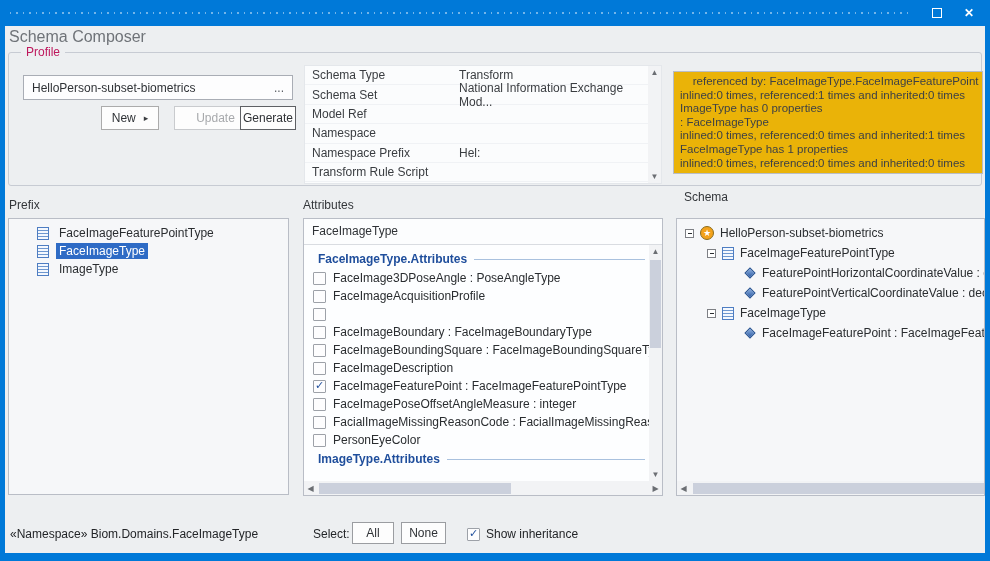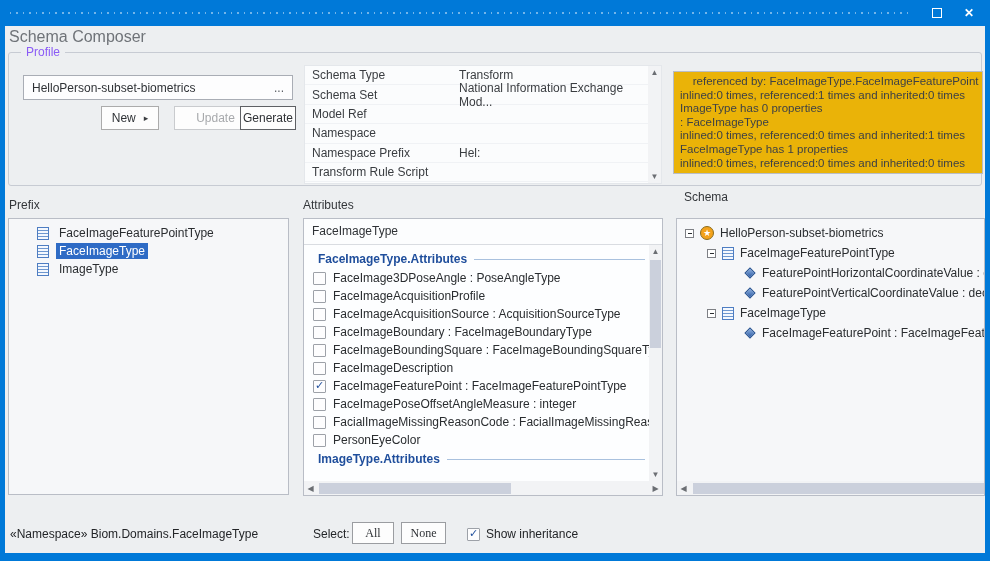--- a/index.html
+++ b/index.html
@@ -13,21 +13,21 @@
   .winbtn.max { right:44px; }
   .winbtn.close { right:12px; font-weight:bold; }
   .maxbox { width:10px; height:10px; border:1.5px solid #fff; display:inline-block; }
   .content { position:absolute; left:5px; top:26px; width:980px; height:527px; background:#EDEFF1; }
   .app-title { position:absolute; left:4px; top:2px; font-size:16px; color:#6F7378; }
 
   
   .groupbox { position:absolute; left:3px; top:26px; width:974px; height:134px;
               border:1px solid #C7CBD3; border-radius:3px; }
   .groupbox-label { position:absolute; left:12px; top:-8px; background:#EDEFF1; padding:0 5px;
-                    font-size:12px; color:#8b5cf6; }
+                    font-size:12px; color:#be185d; }
   .name-field { position:absolute; left:14px; top:22px; width:270px; height:25px; background:#FDFDFE;
                 border:1px solid #A9ADB5; display:flex; align-items:center; font-size:12px; color:#2F3236; }
   .name-field .val { flex:1; padding-left:8px; }
   .name-field .browse { width:26px; text-align:center; color:#5A5E63; cursor:default; }
   .btn { position:absolute; height:24px; background:#FDFDFD; border:1px solid #ABABAB; font-size:12px;
          color:#2F3236; font-family:"Liberation Sans", sans-serif; display:flex; align-items:center; justify-content:center; gap:8px; }
   .btn.default { border-color:#5E6064; }
   .btn.disabled { color:#A7A9AC; border-color:#C9CBCE; }
   .btn .arrow { font-size:9px; color:#3A3D41; }
 
@@ -92,21 +92,21 @@
   .star-icon { width:14px; height:14px; flex:0 0 14px; border-radius:50%; background:#F3A21B; border:1px solid #8A6D1F;
                display:flex; align-items:center; justify-content:center; margin-right:6px; }
   .star-icon::after { content:"★"; font-size:9px; color:#fff; margin-top:-1px; }
   .diamond-icon { width:8px; height:8px; flex:0 0 8px; transform:rotate(45deg);
                   background:linear-gradient(135deg,#8FB2E0,#2D5CA6); border:1px solid #24508F; margin:0 8px 0 2px; }
   .tree-row .class-icon { margin-right:6px; }
 
   
   .footer-text { position:absolute; font-size:12px; color:#232528; }
   .fbtn { position:absolute; height:22px; background:#FDFDFD; border:1px solid #9B9DA1; font-size:12px; color:#2F3236;
-          display:flex; align-items:center; justify-content:center;font-family:Liberation Serif, serif; }
+          display:flex; align-items:center; justify-content:center; }
 </style>
 </head>
 <body>
 
 <div class="window">
   <div class="titlebar">
     <div class="grip"></div>
     <div class="winbtn max">
       <span class="maxbox"></span>
     </div>
@@ -202,21 +202,20 @@
           <div class="attr-row">
             <span class="checkbox"></span>
             <span class="txt">FaceImage3DPoseAngle : PoseAngleType</span>
           </div>
           <div class="attr-row">
             <span class="checkbox"></span>
             <span class="txt">FaceImageAcquisitionProfile</span>
           </div>
           <div class="attr-row">
             <span class="checkbox"></span>
-            <span class="txt">FaceImageAcquisitionSource : AcquisitionSourceType</span>
           </div>
           <div class="attr-row">
             <span class="checkbox"></span>
             <span class="txt">FaceImageBoundary : FaceImageBoundaryType</span>
           </div>
           <div class="attr-row">
             <span class="checkbox"></span>
             <span class="txt">FaceImageBoundingSquare : FaceImageBoundingSquareType</span>
           </div>
           <div class="attr-row">

